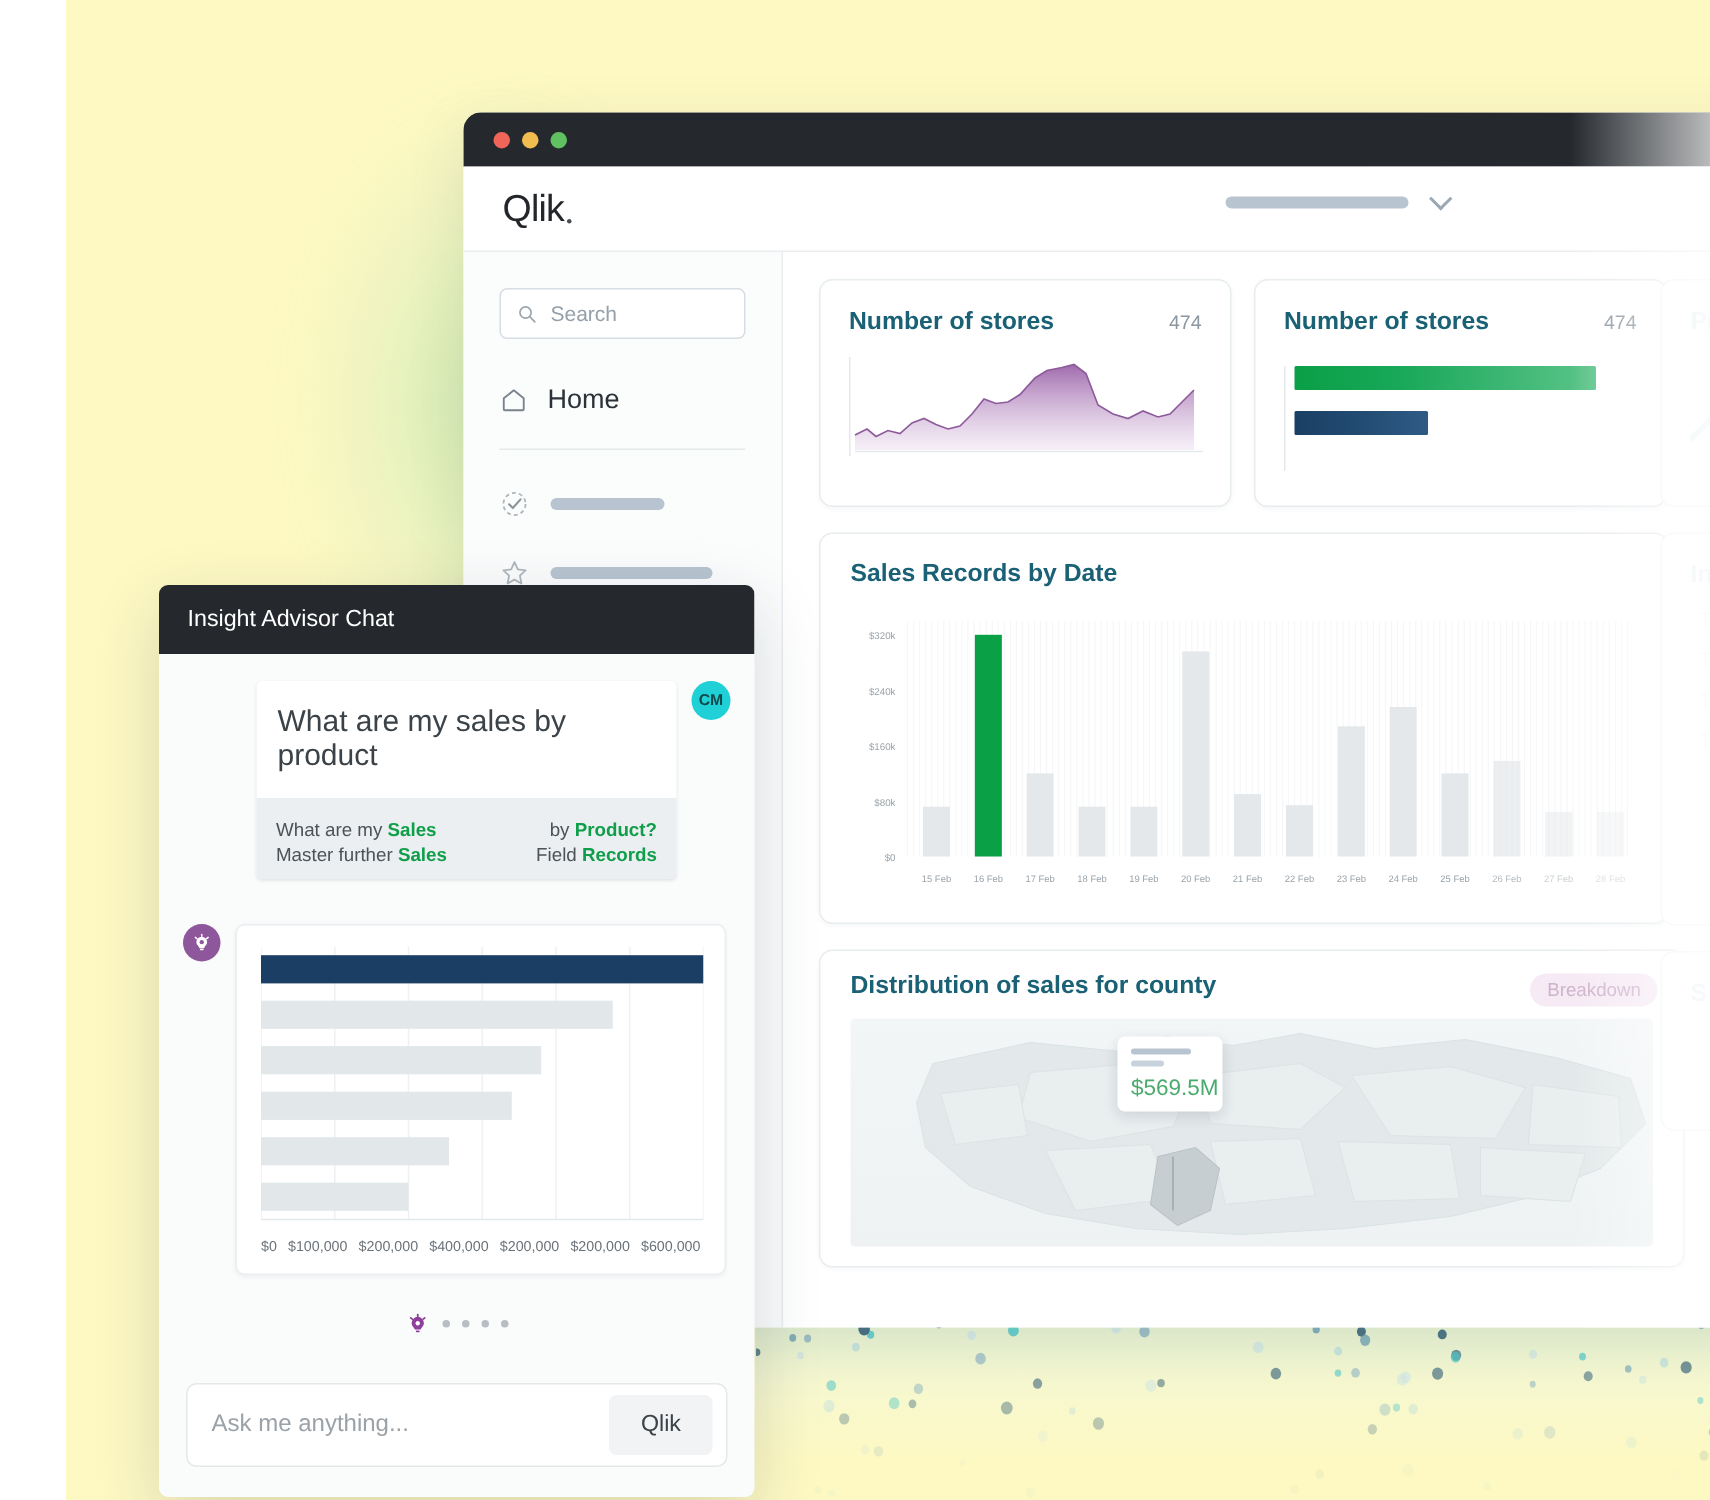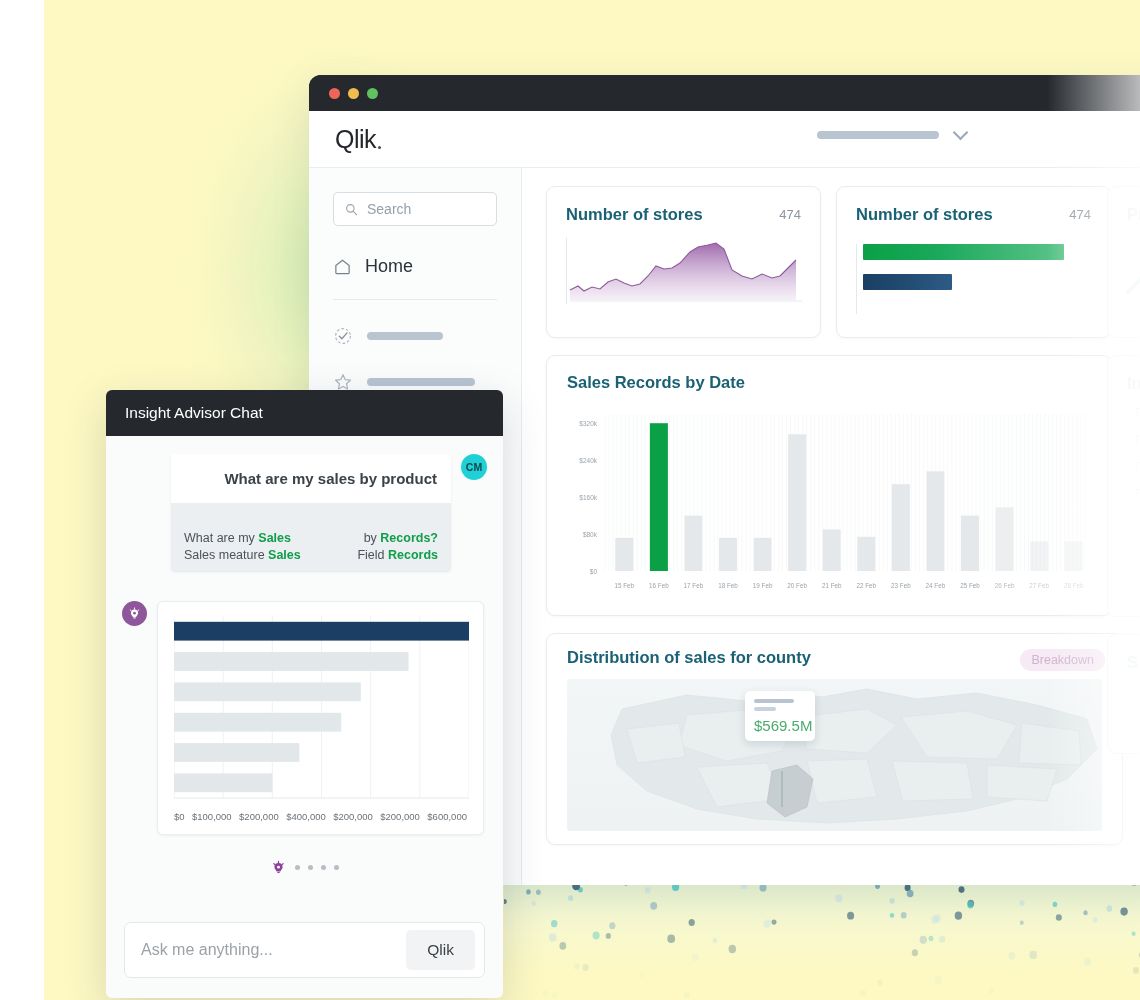--- a/index.html
+++ b/index.html
@@ -122,22 +122,22 @@
   }
   .chat-header {
     height:46px; background:#25292e; color:#fff;
     display:flex; align-items:center; padding-left:19px;
     font-size:15.5px;
   }
   .chat-body { flex:1; position:relative; padding: 18px 16px 0 16px; }
 
   .user-msg { display:flex; justify-content:flex-end; align-items:flex-start; gap:10px; }
   .msg-card { width:280px; border-radius:4px; overflow:hidden; box-shadow:0 1px 2px rgba(30,50,70,0.10); }
-  .msg-top { background:#fff; padding:16px 14px; text-align:right; color:#3b4248; font-size:15px;font-weight:bold; }
-  .msg-meta { background:#eceff1; padding: 25px 13px 9px 13px; }
+  .msg-top { background:#fff; padding:16px 14px; text-align:left; color:#3b4248; font-size:20px; }
+  .msg-meta { background:#eceff1; padding: 11px 13px 9px 13px; }
   .meta-line { display:flex; justify-content:space-between; font-size:12.5px; color:#4b5258; margin-top:3px; }
   .meta-line b { color:#0f9e49; }
   .avatar {
     width:26px; height:26px; border-radius:50%; background:#1fd0d6; color:#10494b;
     font-size:10.5px; font-weight:bold; display:flex; align-items:center; justify-content:center;
   }
 
   .bot-row { display:flex; align-items:flex-start; gap:10px; margin-top:30px; }
   .bot-av { width:25px; height:25px; border-radius:50%; background:#8e579b; display:flex; align-items:center; justify-content:center; flex-shrink:0; }
   .bot-card { width:327px; background:#fff; border:1px solid #eaeef0; border-radius:6px; padding: 14px 16px 12px 16px; box-shadow:0 1px 3px rgba(30,50,70,0.06); }
@@ -583,24 +583,24 @@
     </div>
 
     <div class="chat-body">
 
       <div class="user-msg">
         <div class="msg-card">
           <div class="msg-top">What are my sales by product</div>
           <div class="msg-meta">
             <div class="meta-line">
               <span><span>What are my </span><b>Sales</b></span>
-              <span><span>by </span><b>Records?</b></span>
+              <span><span>by </span><b>Product?</b></span>
             </div>
             <div class="meta-line">
-              <span><span>Sales meature </span><b>Sales</b></span>
+              <span><span>Master further </span><b>Sales</b></span>
               <span><span>Field </span><b>Records</b></span>
             </div>
           </div>
         </div>
         <div class="avatar">CM</div>
       </div>
 
       <div class="bot-row">
         <div class="bot-av">
           <svg width="15" height="15" viewBox="0 0 20 20">

